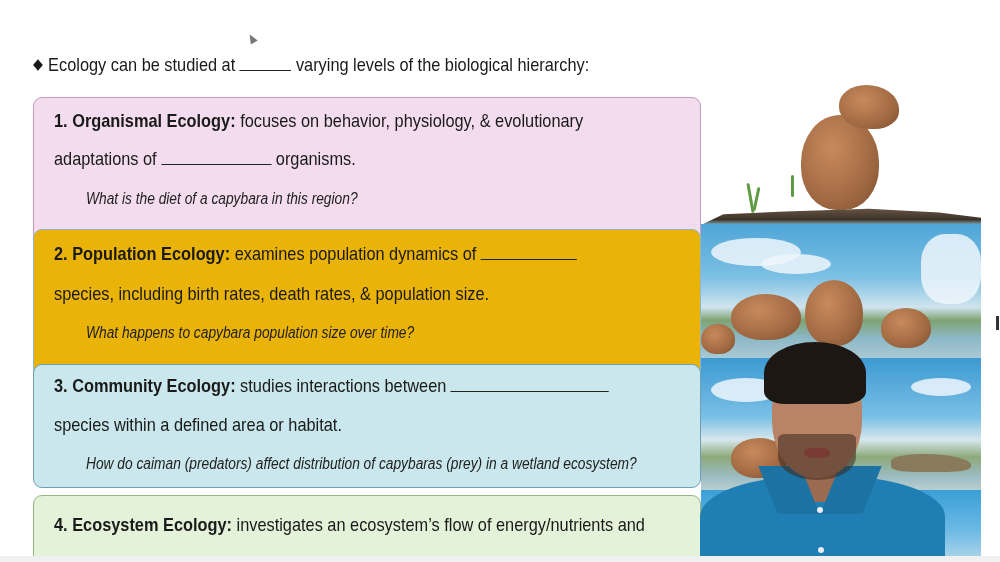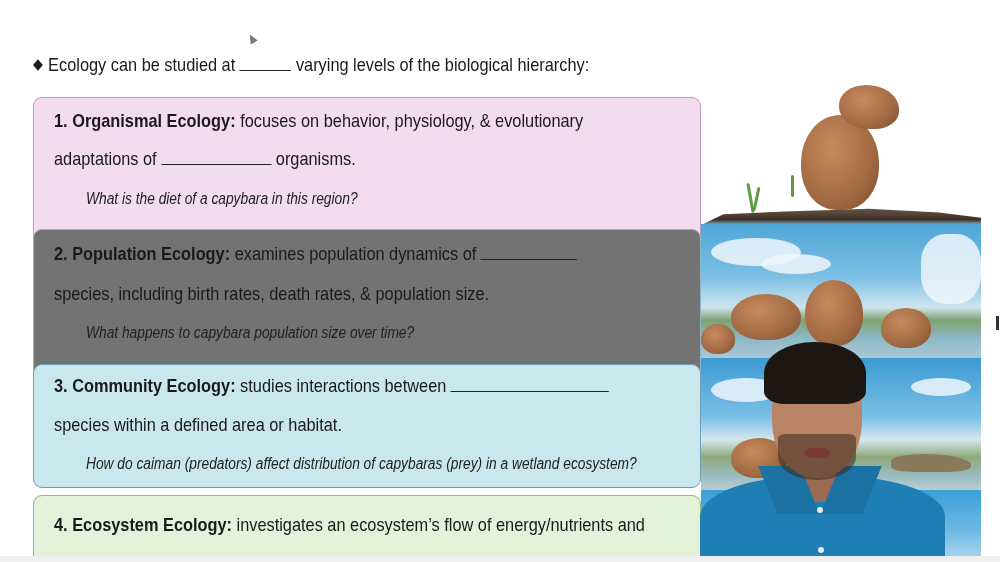--- a/index.html
+++ b/index.html
@@ -47,21 +47,21 @@
     position: absolute; left: 20px;
   }
   .box .line b { font-weight: bold; }
   .box .q {
     font-size: 16px; font-style: italic; white-space: nowrap;
     transform: scaleX(0.86); transform-origin: left center;
     position: absolute; left: 52px; color: #222;
   }
 
   .box1 { top: 97px; height: 146px; background: #f2dcee; border-color: #c39bc0; }
-  .box2 { top: 229px; height: 153px; background: #737373; border-color: #8fb5cc; }
+  .box2 { top: 229px; height: 153px; background: #eab308; border-color: #8fb5cc; }
   .box3 { top: 364px; height: 124px; background: #c9e7ec; border-color: #6f9fb4; }
   .box4 { top: 495px; height: 80px; background: #e3f2d8; border-color: #93b885; }
 
   .img-panel { position: absolute; left: 701px; width: 280px; overflow: hidden; }
 
   .img1 { top: 75px; height: 150px; background: #fff; }
   .img1 .rocks {
     position: absolute; left: 0; bottom: 0; width: 280px; height: 18px;
     background: linear-gradient(180deg, #6b5a4a 0%, #3d3128 70%, #7fb6c8 100%);
     clip-path: polygon(0 100%, 8% 40%, 30% 25%, 60% 10%, 85% 30%, 100% 60%, 100% 100%);

